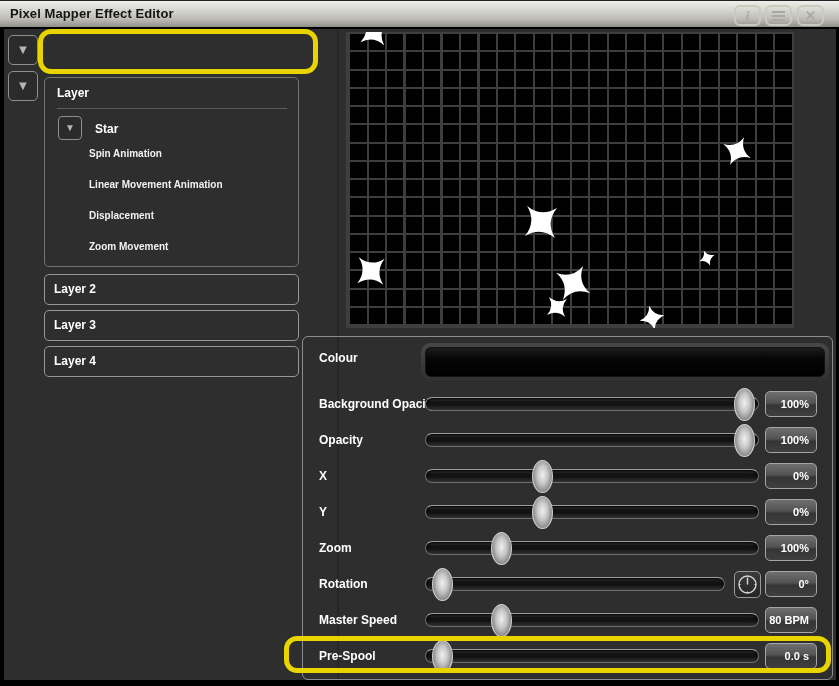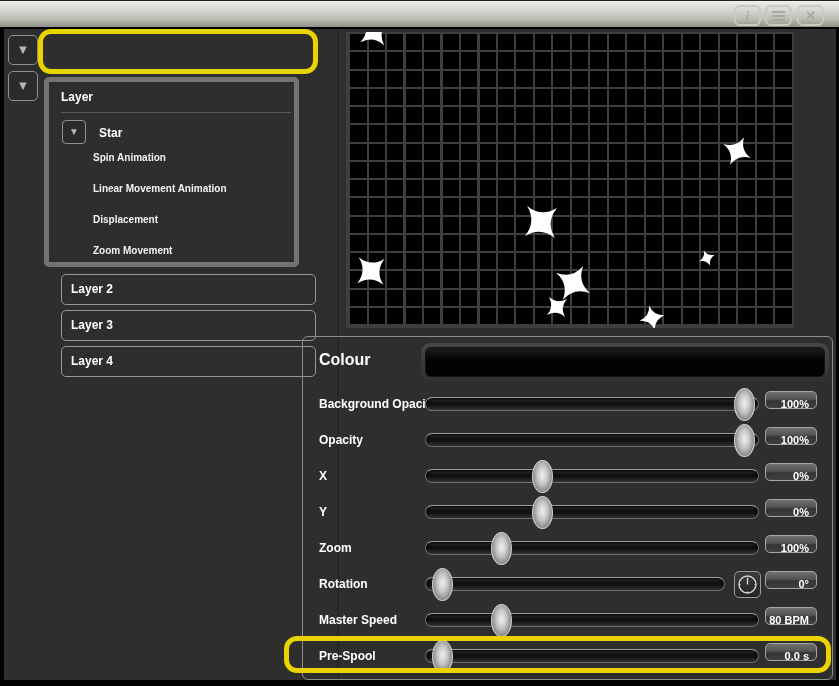--- a/index.html
+++ b/index.html
@@ -48,58 +48,58 @@
   #arrow-1 { top:6px; } #arrow-2 { top:42px; }
   #effect-btn {
     position:absolute; left:42px; top:6px; width:252px; height:32px;
     background:linear-gradient(180deg,#f2f9fe 0%,#d7ecf8 45%,#b6d8ee 100%);
     border:1px solid #f4f4f4; border-radius:5px;
     font-size:12px; font-weight:600; color:#0a0a0a;
     text-align:center; line-height:30px; cursor:pointer;
   }
   #layer-panel {
     position:absolute; left:40px; top:48px; width:255px; height:190px;
-    border:5px solid #737373; border-radius:5px;
+    border:1px solid #737373; border-radius:5px;
   }
   #layer-title { position:absolute; left:12px; top:8px; font-size:12px; font-weight:bold; color:#fff; }
   #layer-sep { position:absolute; left:12px; top:30px; width:230px; height:1px; background:#5a5a5a; }
   #star-arrow-btn {
     position:absolute; left:13px; top:38px; width:24px; height:24px;
     background:#2b2b2b; border:1px solid #8f8f8f; border-radius:4px;
     color:#b5b5b5; text-align:center; font-size:10px; line-height:22px; cursor:pointer;
   }
   #star-label { position:absolute; left:50px; top:44px; font-size:12px; font-weight:bold; color:#fff; }
   .anim-item {
     position:absolute; left:44px; font-size:10px; font-weight:bold; color:#f2f2f2; cursor:pointer;
     white-space:nowrap;
   }
   .layer-btn {
     position:absolute; left:40px; width:255px; height:31px;
     border:1px solid #979797; border-radius:5px;
     font-size:12px; font-weight:bold; color:#fff;
-    padding:7px 0 0 9px; cursor:pointer;margin-left:17px;
+    padding:7px 0 0 9px; cursor:pointer;
   }
   
   #grid {
     position:absolute; left:342px; top:3px; width:448px; height:296px;
     background:#000; border:2px solid #3e3e3e;
   }
   #grid-lines {
     position:absolute; left:0; top:0; width:444px; height:292px;
     background-image:
       repeating-linear-gradient(90deg, #3e3e3e 0px, #3e3e3e 2px, transparent 2px, transparent 18.5px),
       repeating-linear-gradient(0deg,  #3e3e3e 0px, #3e3e3e 2px, transparent 2px, transparent 18.25px);
   }
   #stars-svg { position:absolute; left:-2px; top:-2px; width:448px; height:296px; overflow:hidden; }
   
   #controls {
     position:absolute; left:298px; top:307px; width:531px; height:344px;
     border:1px solid #8d8d8d; border-radius:6px;
   }
-  #colour-label { position:absolute; left:16px; top:14px; font-size:16px; font-weight:bold; color:#fff; }
+  #colour-label { position:absolute; left:16px; top:14px; font-size:12px; font-weight:bold; color:#fff; }
   #colour-swatch-outer {
     position:absolute; left:118px; top:6px; width:408px; height:38px;
     background:linear-gradient(180deg,#474747,#303030); border-radius:9px; cursor:pointer;
   }
   #colour-swatch {
     position:absolute; left:4px; top:4px; width:400px; height:30px;
     background:linear-gradient(180deg,#1c1c1c 0%,#050505 40%,#000 100%);
     border:1px solid #121212; border-radius:6px;
   }
   .slider-row { position:absolute; left:0; width:531px; height:36px; }
@@ -111,21 +111,21 @@
     border:1px solid #6e6e6e; border-top-color:#9b9b9b;
     background:linear-gradient(180deg,#6a6a6a 0%,#161616 30%,#101010 55%,#333 100%);
     box-shadow:inset 0 2px 3px #000; cursor:pointer;
   }
   .slider-thumb {
     position:absolute; top:-10px; width:21px; height:33px; border-radius:50%;
     background:radial-gradient(ellipse at 50% 45%, #f0f0f0 0%, #c6c6c6 38%, #8e8e8e 68%, #666 100%);
     border:1px solid #cfcfcf; cursor:grab;
   }
   .value-btn {
-    position:absolute; left:462px; top:5px; width:52px; height:18px;
+    position:absolute; left:462px; top:5px; width:52px; height:26px;
     border:1px solid #a5a5a5; border-radius:5px;
     background:linear-gradient(180deg,#6f6f6f 0%,#535353 45%,#353535 55%,#3f3f3f 100%);
     color:#fff; font-size:11px; font-weight:bold; text-align:right;
     padding:6px 7px 0 0; cursor:pointer; white-space:nowrap;
   }
   .clock-btn {
     position:absolute; left:431px; top:5px; width:27px; height:27px;
     border:1px solid #9a9a9a; border-radius:5px;
     background:linear-gradient(180deg,#3c3c3c,#242424); cursor:pointer;
   }
@@ -136,20 +136,21 @@
   }
   #hl-effect   { left:34px;  top:0px;   width:280px; height:45px; }
   #hl-prespool { left:280px; top:607px; width:547px; height:37px; }
 </style>
 </head>
 <body>
 
 <div id="window">
 
   <div id="titlebar">
+    <span id="title-text">Pixel Mapper Effect Editor</span>
     <div class="tb-btn" id="btn-info">
       <span>i</span>
     </div>
     <div class="tb-btn" id="btn-menu">
       <span class="menu-lines"><div></div><div></div><div></div></span>
     </div>
     <div class="tb-btn" id="btn-close">
       <span>✕</span>
     </div>
   </div>

